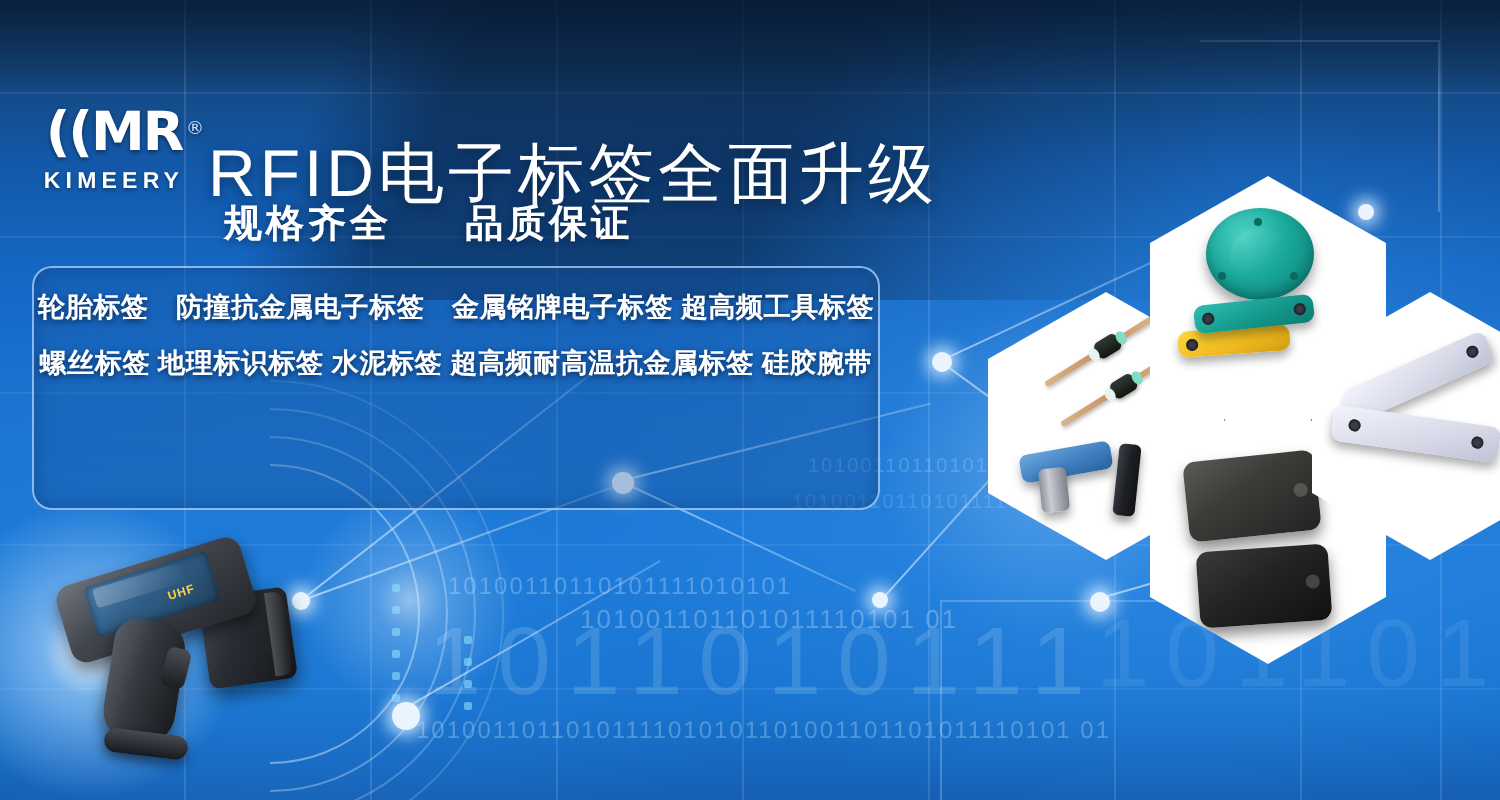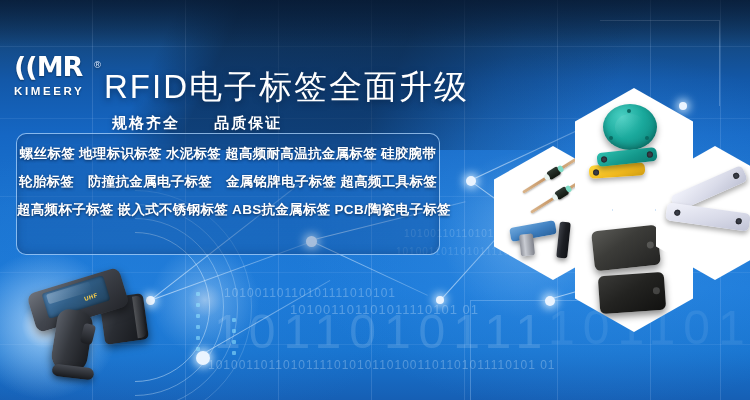--- a/index.html
+++ b/index.html
@@ -69,21 +69,21 @@
   .dotcol i {
     display:block; width:4px; height:4px; margin-bottom:7px;
     background:rgba(150,230,255,.55); border-radius:1px;
   }
   .hexwire {
     position:absolute; pointer-events:none;
     border:1px solid rgba(200,228,255,.28);
   }
 
   
-  #logo { position:absolute; left:14px; top:52px; width:86px; text-align:left; }
+  #logo { position:absolute; left:14px; top:52px; width:86px; text-align:center; }
   .logo-mark {
     position:relative; height:30px; line-height:30px;
     font-size:27px; font-weight:bold; color:#ffffff;
     letter-spacing:-1px;
     font-family:"DejaVu Sans",sans-serif;
     text-shadow:0 1px 2px rgba(0,0,0,.45);
   }
   .logo-reg {
     position:absolute; right:-2px; top:-2px;
     font-size:9px; font-weight:normal; color:#cfe4ff; letter-spacing:0;
@@ -96,22 +96,22 @@
 
   
   #headline {
     position:absolute; left:104px; top:68px;
     font-size:33px; line-height:38px; font-weight:normal; color:#ffffff;
     letter-spacing:2px;
     text-shadow:0 2px 6px rgba(4,22,48,.55);
     white-space:nowrap;
   }
   #subhead {
-    position:absolute; left:112px; top:112px;
-    font-size:15px; line-height:22px; font-weight:bold; color:#ffffff;
+    position:absolute; left:112px; top:102px;
+    font-size:19px; line-height:22px; font-weight:bold; color:#ffffff;
     letter-spacing:2px; white-space:nowrap;
     text-shadow:0 1px 4px rgba(4,22,48,.55);
   }
   #subhead .gap { display:inline-block; width:22px; }
 
   
   #tagpanel {
     position:absolute; left:16px; top:133px; width:424px; height:122px;
     border:1px solid rgba(175,215,255,.75);
     border-radius:10px;
@@ -348,23 +348,22 @@
 
   <div id="headline">RFID电子标签全面升级</div>
 
   <div id="subhead">
     <span>规格齐全</span>
     <span class="gap"></span>
     <span>品质保证</span>
   </div>
 
   <div id="tagpanel">
+    <div class="tagrow">轮胎标签　防撞抗金属电子标签　金属铭牌电子标签 超高频工具标签</div>
     <div class="tagrow">螺丝标签 地理标识标签 水泥标签 超高频耐高温抗金属标签 硅胶腕带</div>
-    <div class="tagrow">轮胎标签　防撞抗金属电子标签　金属铭牌电子标签 超高频工具标签</div>
-    <div class="tagrow">超高频杯子标签 嵌入式不锈钢标签 ABS抗金属标签 PCB/陶瓷电子标签</div>
   </div>
 
   <div class="hex" style="left:494px; top:146px; width:118px; height:134px;">
     <div class="hex-inner">
       <div class="prod wire" style="left:24px; top:28px; width:64px; transform:rotate(-32deg);">
         <span class="bead" style="left:30px; top:-3px;"></span>
       </div>
       <div class="prod wire" style="left:32px; top:48px; width:64px; transform:rotate(-32deg);">
         <span class="bead" style="left:30px; top:-3px;"></span>
       </div>

